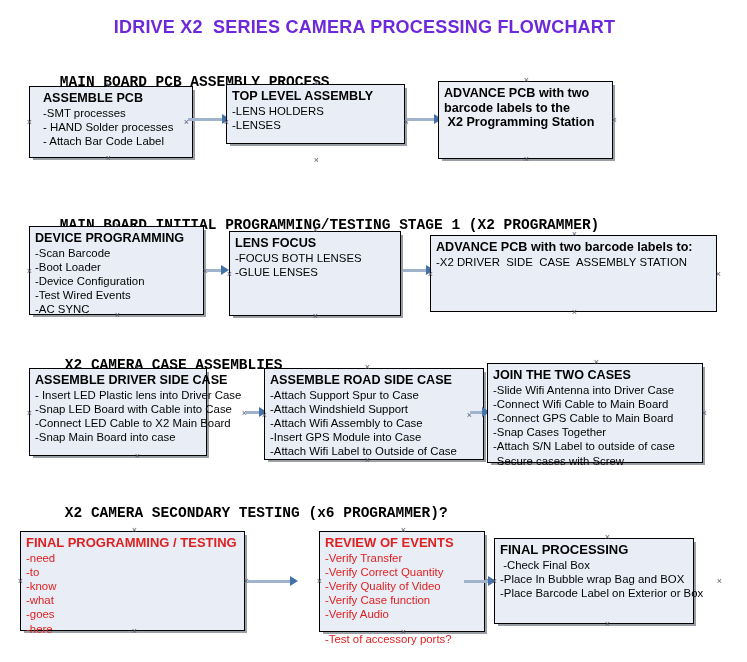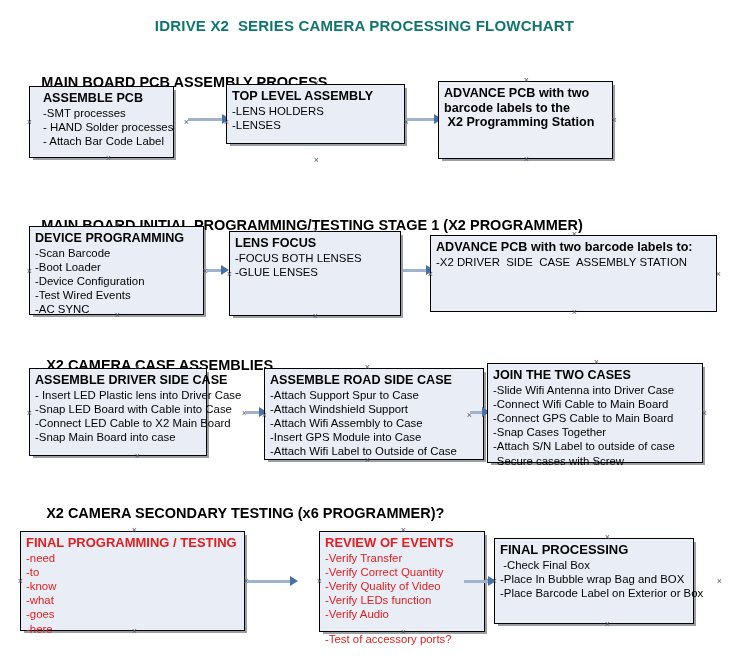--- a/index.html
+++ b/index.html
@@ -19,32 +19,33 @@
     overflow: hidden;
   }
 
   
   .doc-title {
     position: absolute;
     left: 0;
     top: 17px;
     width: 729px;
     text-align: center;
-    font-size: 15px;
+    font-size: 18px;
     font-weight: bold;
-    color: #0f766e;
+    color: #6d28d9;
     letter-spacing: 0.2px;
     white-space: pre;
   }
   .section-title {
     position: absolute;
     font-size: 14.5px;
     font-weight: bold;
     color: #000000;
     white-space: pre;
+    font-family: Liberation Mono, monospace;
   }
   .section-title .hl {
     color: #000000;
   }
 
   
   .node {
     position: absolute;
     box-sizing: border-box;
     background: #e9eef6;
@@ -118,21 +119,21 @@
 <body>
 
 <div id="canvas">
 
   <div class="doc-title">IDRIVE X2  SERIES CAMERA PROCESSING FLOWCHART</div>
 
   <div class="section-title" style="left:25px; top:58px;">
     <span>MAIN BOARD PCB ASSEMBLY PROCESS</span><span class="hl"></span>
   </div>
 
-  <div class="node shadowed" style="left:29px; top:86px; width:145px; height:72px;padding-left:13px;">
+  <div class="node shadowed" style="left:29px; top:86px; width:164px; height:72px;padding-left:13px;">
     <div class="title">ASSEMBLE PCB</div>
     <div class="line">-SMT processes</div>
     <div class="line">- HAND Solder processes</div>
     <div class="line">- Attach Bar Code Label</div>
     <span class="handle" style="left:75px; top:-5px;"></span>
     <span class="handle" style="left:75px; top:68px;"></span>
     <span class="handle" style="left:-4px; top:32px;"></span>
     <span class="handle" style="left:153px; top:32px;"></span>
   </div>
 
@@ -269,21 +270,21 @@
   </div>
 
   <div class="conn" style="left:248px; top:580px; width:47px;"></div>
   <div class="arrowhead" style="left:290px; top:576px;"></div>
 
   <div class="node shadowed red" style="left:295px; top:531px; width:166px; height:101px;margin-left:24px;">
     <div class="title big">REVIEW OF EVENTS</div>
     <div class="line">-Verify Transfer</div>
     <div class="line">-Verify Correct Quantity</div>
     <div class="line">-Verify Quality of Video</div>
-    <div class="line">-Verify LEDs function</div>
+    <div class="line">-Verify Case function</div>
     <div class="line">-Verify Audio</div>
     <div class="line overflow">-Test of accessory ports?</div>
     <span class="handle" style="left:80px; top:-5px;"></span>
     <span class="handle" style="left:80px; top:97px;"></span>
     <span class="handle" style="left:-4px; top:46px;"></span>
     <span class="handle" style="left:163px; top:46px;"></span>
   </div>
 
   <div class="conn" style="left:464px; top:580px; width:28px;"></div>
   <div class="arrowhead" style="left:488px; top:576px;"></div>

